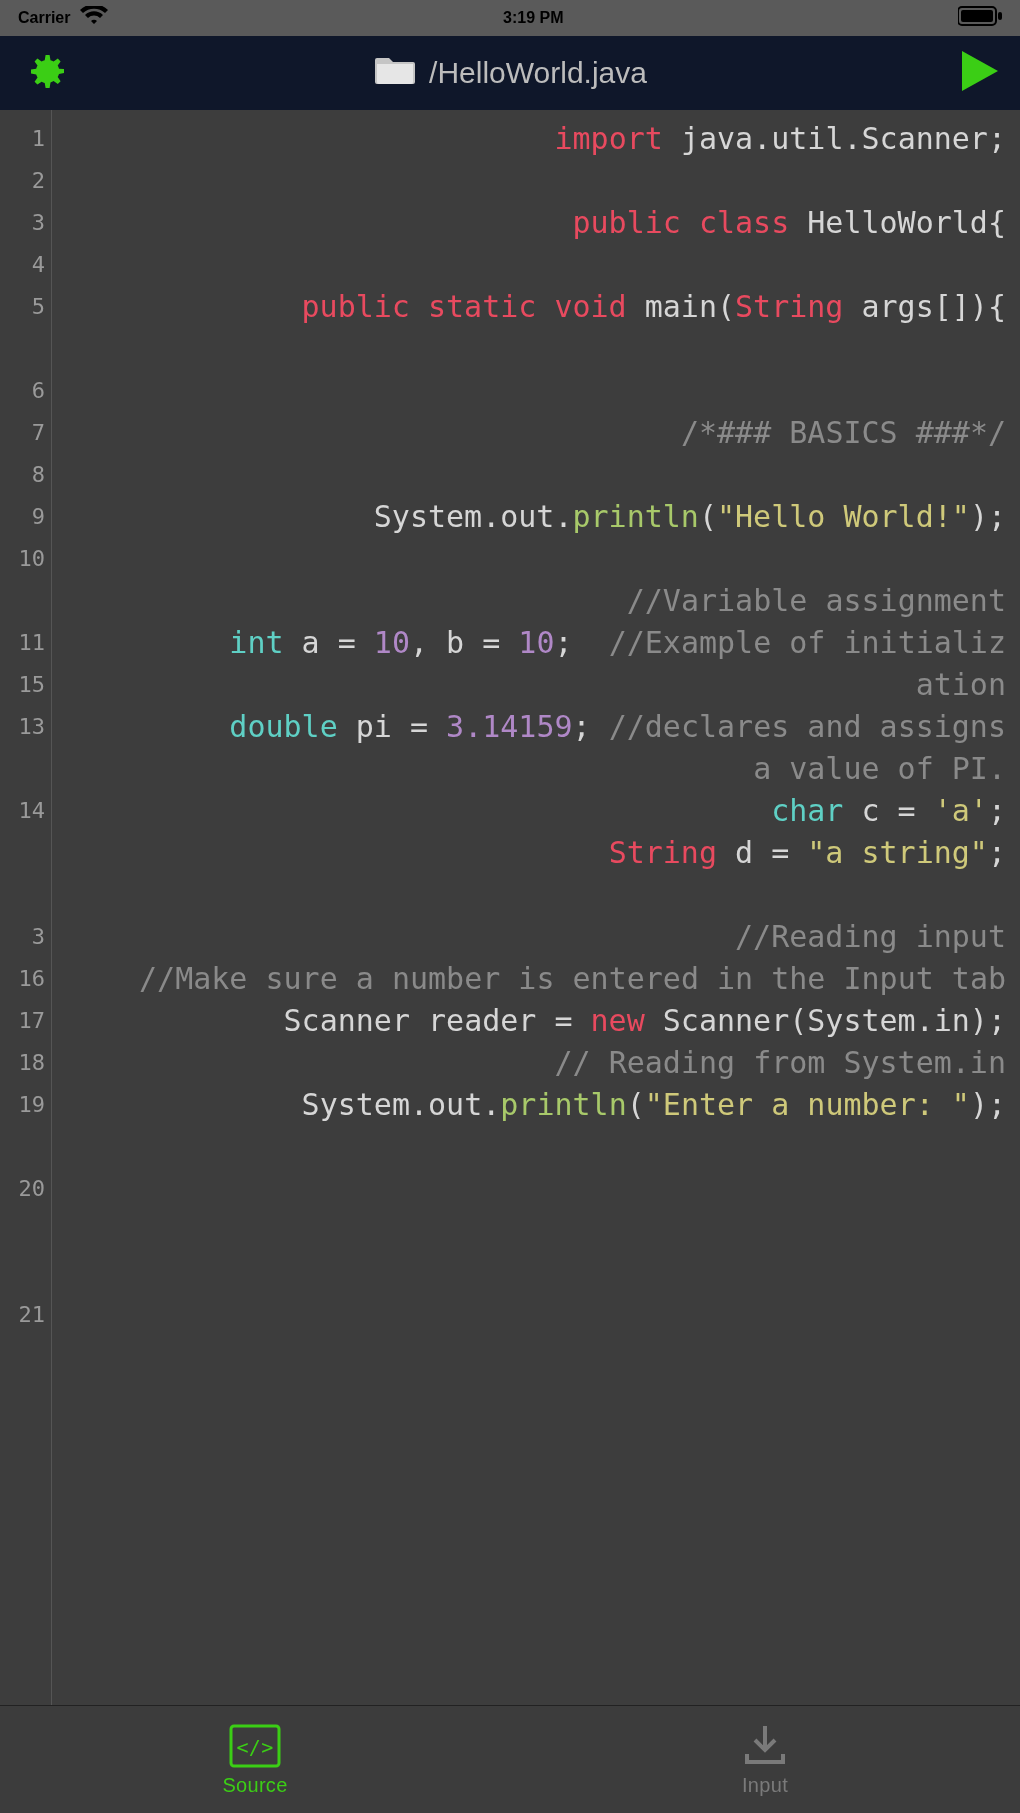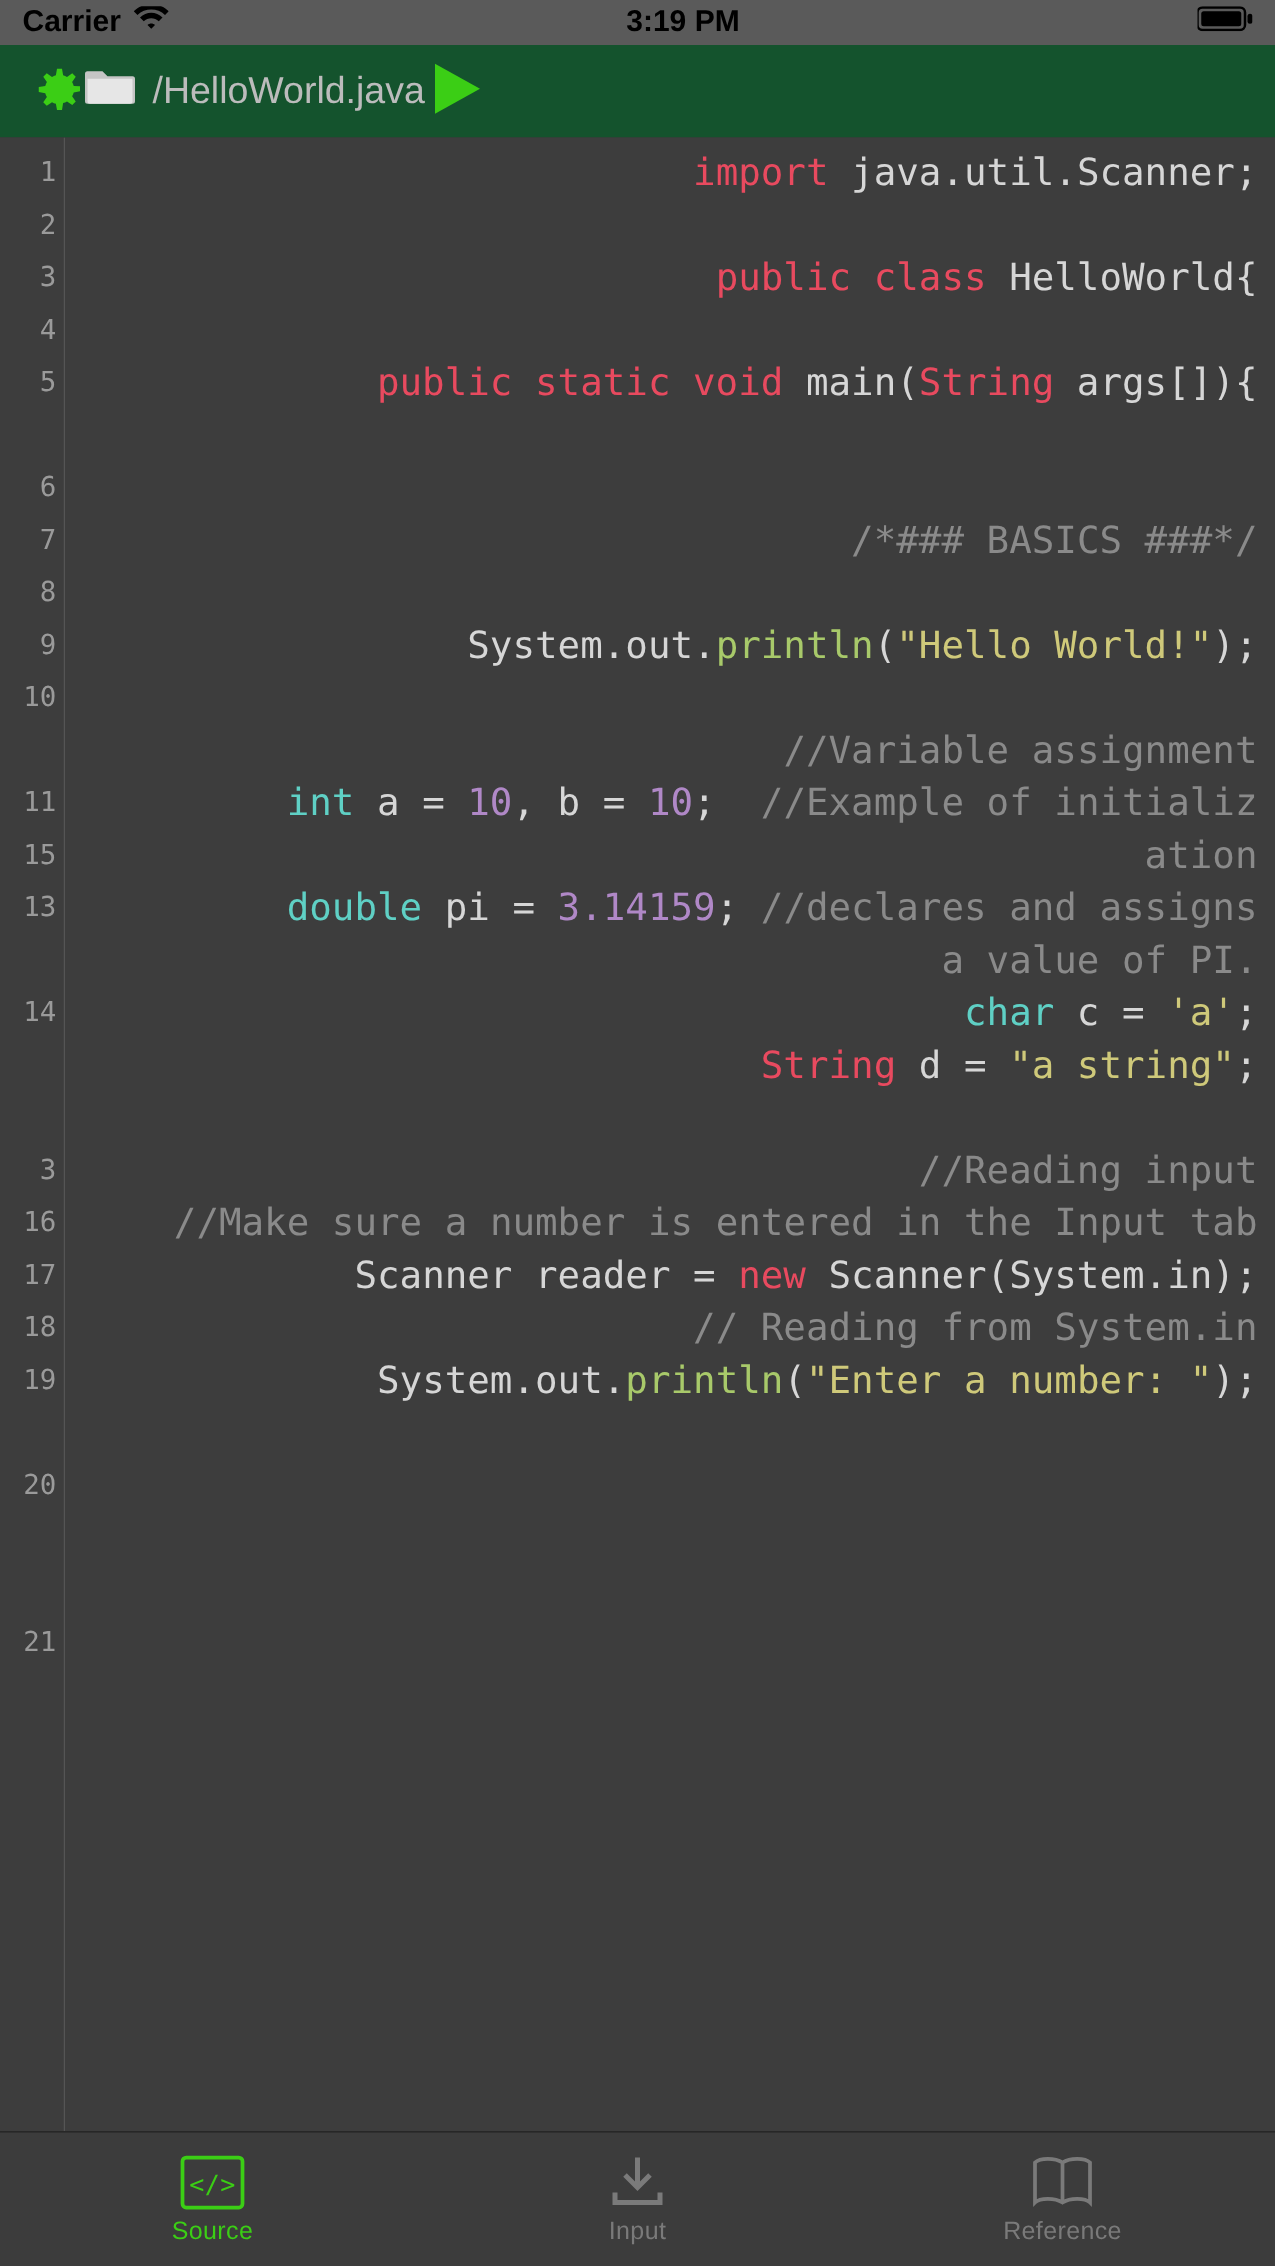--- a/index.html
+++ b/index.html
@@ -12,35 +12,36 @@
   }
 
   
   .status-bar {
     height: 36px;
     background: #5a5a5a;
     display: flex;
     align-items: center;
     justify-content: space-between;
     padding: 0 18px;
-    font-size: 24px;
+    font-size: 16px;
     font-weight: 600;
     color: #000;
   }
   .status-left { display: flex; align-items: center; gap: 10px; }
   .status-right { display: flex; align-items: center; }
   .wifi-icon svg { width: 28px; height: 20px; }
   .battery-icon svg { width: 44px; height: 20px; }
 
   
   .toolbar {
     height: 74px;
-    background: #14532d;
-    display: flex;
-    align-items: center;
+    background: #0f172a;
+    display: flex;
+    align-items: center;
+    justify-content: space-between;
     padding: 0 18px;
   }
   .toolbar-center {
     display: flex;
     align-items: center;
     gap: 14px;
     color: #bcbcbc;
     font-size: 30px;
   }
   .gear-icon svg { width: 50px; height: 50px; }
@@ -195,19 +196,13 @@
         <text x="28" y="32" text-anchor="middle" fill="#3bce15" font-size="20" font-family="monospace">&lt;/&gt;</text>
       </svg>
     <span data-bind="tabs.0.label">Source</span>
   </div>
   <div class="tab">
     <svg viewBox="0 0 56 48">
         <path fill="none" stroke="#7a7a7a" stroke-width="4" d="M28 4v24m-10-10l10 10 10-10M10 32v8h36v-8"></path>
       </svg>
     <span data-bind="tabs.1.label">Input</span>
   </div>
-  <div class="tab">
-    <svg viewBox="0 0 56 48">
-        <path fill="none" stroke="#7a7a7a" stroke-width="3" d="M28 8c-6-4-18-4-22 0v32c4-4 16-4 22 0 6-4 18-4 22 0V8c-4-4-16-4-22 0zM28 8v32"></path>
-      </svg>
-    <span data-bind="tabs.3.label">Reference</span>
-  </div>
 </div>
 
 </body></html>

